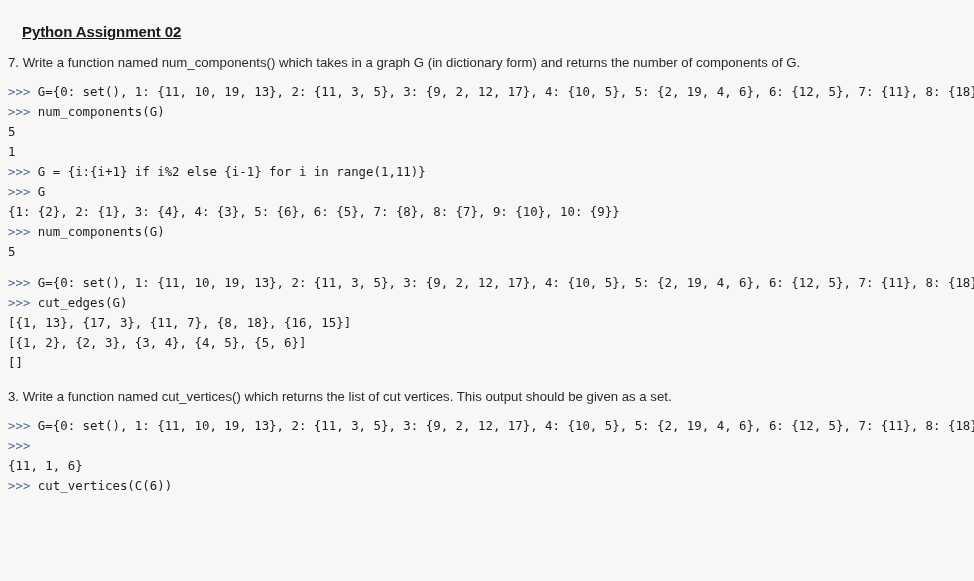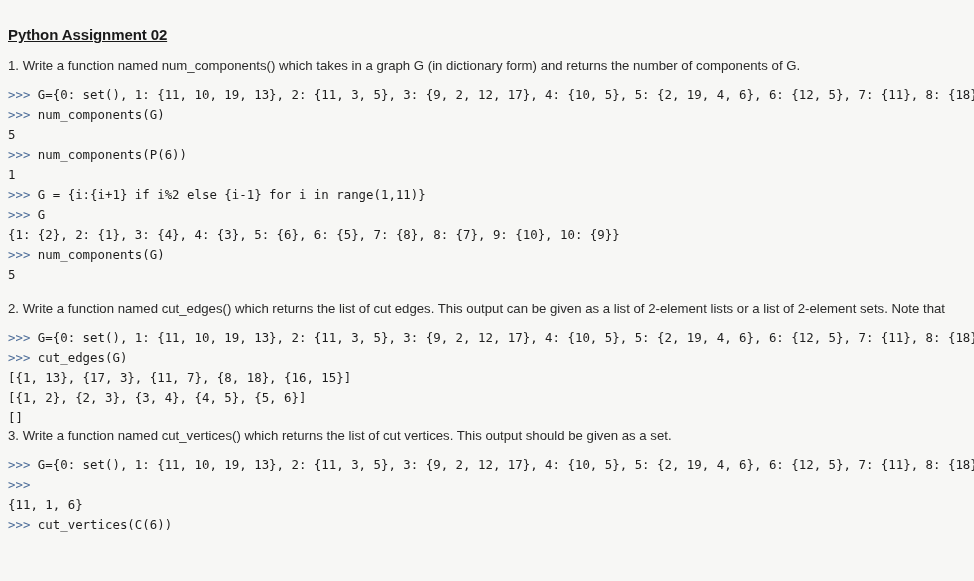--- a/index.html
+++ b/index.html
@@ -21,36 +21,36 @@
     height: 581px;
     padding: 0;
     box-sizing: border-box;
     overflow: hidden;
   }
   .doc-title {
     font-size: 15px;
     font-weight: bold;
     color: #1a1a1a;
     text-decoration: underline;
-    padding: 26px 0 0 8px;
-    margin: 0;
+    padding: 9px 0 0 8px;
+    margin: 14px;
     letter-spacing: -0.1px;
     white-space: nowrap;
   }
   .prose {
     font-size: 13.2px;
     color: #2a2a2a;
     padding: 0 0 0 8px;
     margin: 0;
     white-space: nowrap;
     line-height: 16px;
   }
   .q1 { margin-top: 15px; }
   .q2 { margin-top: 16px; }
-  .q3 { }
+  .q3 { margin-top: 16px; }
 
   .codeblock {
     font-family: "DejaVu Sans Mono", "Liberation Mono", monospace;
     font-size: 12.4px;
     line-height: 20px;
     padding-left: 8px;
     margin: 0;
     color: #1d1d1d;
     white-space: nowrap;
     letter-spacing: 0px;
@@ -67,36 +67,34 @@
   .prompt { color: #4f6f9a; }
   .out    { color: #1d1d1d; }
 </style>
 </head>
 <body>
 
 <div class="page">
 
   <h1 class="doc-title">Python Assignment 02</h1>
 
-  <p class="prose q1">1. Write a function named num_components() which takes in a graph G (in dictionary form) and returns the number of components of G.</p>
+  <p class="prose q1">7. Write a function named num_components() which takes in a graph G (in dictionary form) and returns the number of components of G.</p>
 
   <div class="codeblock cb1">
       <div class="line"><span class="prompt">&gt;&gt;&gt; </span><span class="code">G={0: set(), 1: {11, 10, 19, 13}, 2: {11, 3, 5}, 3: {9, 2, 12, 17}, 4: {10, 5}, 5: {2, 19, 4, 6}, 6: {12, 5}, 7: {11}, 8: {18},</span></div>
       <div class="line"><span class="prompt">&gt;&gt;&gt; </span><span class="code">num_components(G)</span></div>
       <div class="line"><span class="out">5</span></div>
-      <div class="line"><span class="prompt">&gt;&gt;&gt; </span><span class="code">num_components(P(6))</span></div>
       <div class="line"><span class="out">1</span></div>
       <div class="line"><span class="prompt">&gt;&gt;&gt; </span><span class="code">G = {i:{i+1} if i%2 else {i-1} for i in range(1,11)}</span></div>
       <div class="line"><span class="prompt">&gt;&gt;&gt; </span><span class="code">G</span></div>
       <div class="line"><span class="out">{1: {2}, 2: {1}, 3: {4}, 4: {3}, 5: {6}, 6: {5}, 7: {8}, 8: {7}, 9: {10}, 10: {9}}</span></div>
       <div class="line"><span class="prompt">&gt;&gt;&gt; </span><span class="code">num_components(G)</span></div>
       <div class="line"><span class="out">5</span></div>
     </div>
 
-  <p class="prose q2">2. Write a function named cut_edges() which returns the list of cut edges.  This output can be given as a list of 2-element lists or a list of 2-element sets.  Note that</p>
 
   <div class="codeblock cb2">
       <div class="line"><span class="prompt">&gt;&gt;&gt; </span><span class="code">G={0: set(), 1: {11, 10, 19, 13}, 2: {11, 3, 5}, 3: {9, 2, 12, 17}, 4: {10, 5}, 5: {2, 19, 4, 6}, 6: {12, 5}, 7: {11}, 8: {18},</span></div>
       <div class="line"><span class="prompt">&gt;&gt;&gt; </span><span class="code">cut_edges(G)</span></div>
       <div class="line"><span class="out">[{1, 13}, {17, 3}, {11, 7}, {8, 18}, {16, 15}]</span></div>
       <div class="line"><span class="out">[{1, 2}, {2, 3}, {3, 4}, {4, 5}, {5, 6}]</span></div>
       <div class="line"><span class="out">[]</span></div>
     </div>
 
   <p class="prose q3">3. Write a function named cut_vertices() which returns the list of cut vertices. This output should be given as a set.</p>

